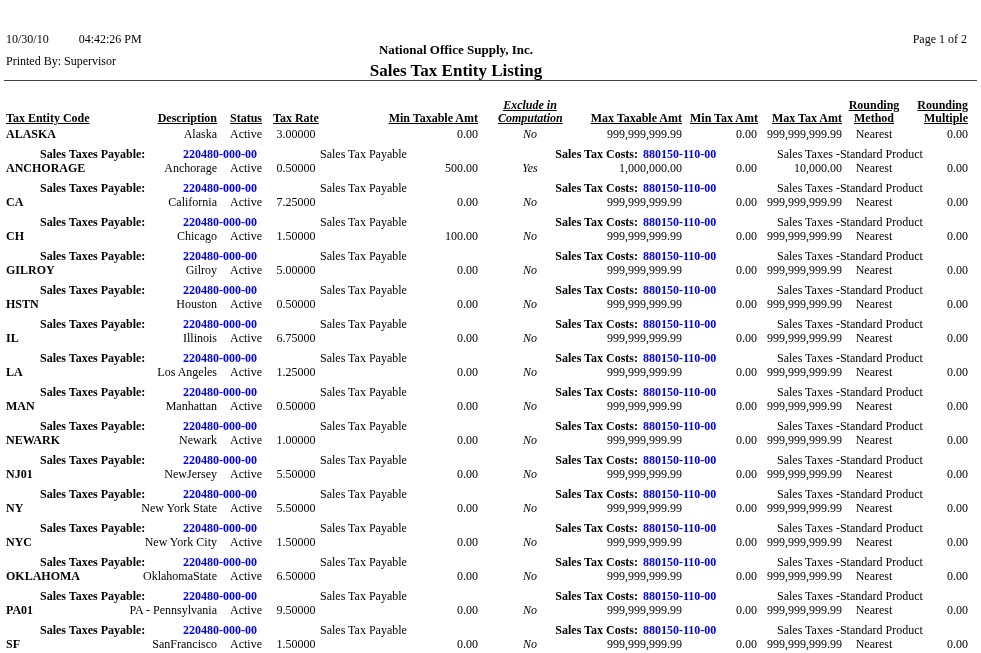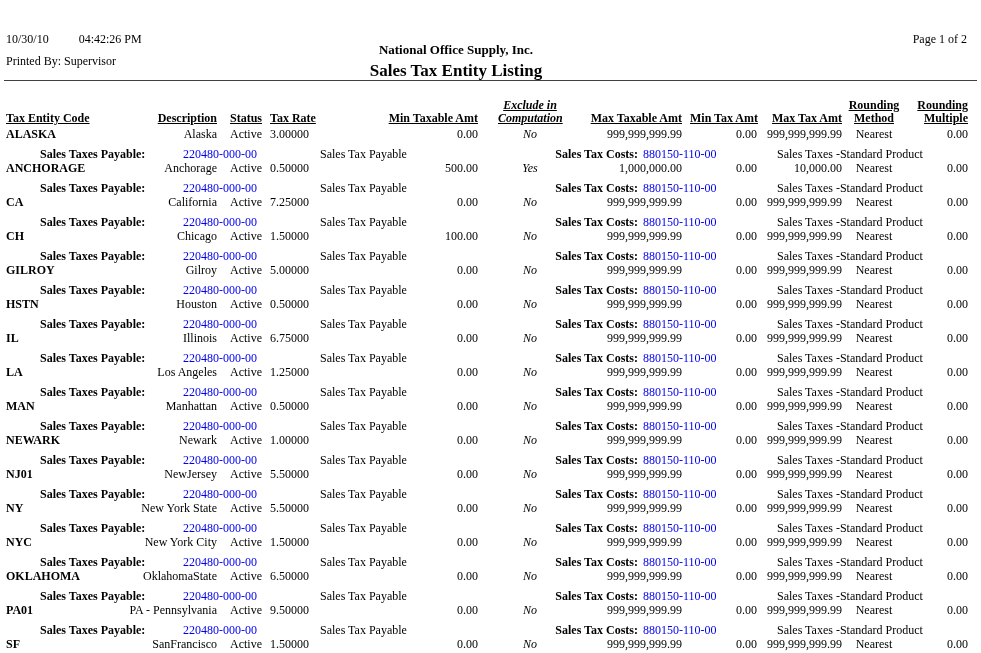--- a/index.html
+++ b/index.html
@@ -21,21 +21,21 @@
   .heads { position:absolute; top:72px; left:0; width:981px; height:32px;
            font-size:12px; font-weight:bold; line-height:13px; }
   .heads .cell { bottom:1px; }
   .u { text-decoration:underline; }
 
   
   .cell { position:absolute; white-space:nowrap; }
   .c-code       { left:6px;   width:80px;  text-align:left; }
   .c-desc       { left:87px;  width:130px; text-align:right; }
   .c-status     { left:192px; width:70px;  text-align:right; }
-  .c-rate       { left:270px; width:92px;  text-align:left; }
+  .c-rate       { left:250px; width:92px;  text-align:center; }
   .c-mintaxable { left:383px; width:95px;  text-align:right; }
   .c-excl       { left:498px; width:64px;  text-align:center;font-style:italic; }
   .c-maxtaxable { left:578px; width:104px; text-align:right; }
   .c-mintax     { left:690px; width:67px;  text-align:right; }
   .c-maxtax     { left:762px; width:80px;  text-align:right; }
   .c-method     { left:844px; width:60px;  text-align:center; }
   .c-mult       { left:906px; width:62px;  text-align:right; }
 
   
   .rows { position:absolute; top:106px; left:0; width:981px; font-size:12px; line-height:13px; }
@@ -44,21 +44,21 @@
   .erow { top:0;padding-left:32px; }
   .srow { top:20px; }
   .erow .c-code { font-weight:bold; }
 
   .s-paylabel  { left:40px;  width:138px; text-align:left; font-weight:bold; }
   .s-payacct   { left:183px; }
   .s-paydesc   { left:320px; }
   .s-costlabel { left:520px; width:118px; text-align:right; font-weight:bold; }
   .s-costacct  { left:643px; }
   .s-costdesc  { left:777px; }
-  .link { color:#0000ee; cursor:pointer; }
+  .link { color:#0000ee; cursor:pointer;font-weight:bold; }
 
   
   .scrollbar { position:absolute; left:0; bottom:0; width:981px; height:6px;
                background:#d8e6fa; border-top:1px solid #eef4fe; }
   .scroll-thumb { position:absolute; left:7px; top:0; width:42px; height:6px;
                   background:#f2f1e4; border:1px solid #9ab9e2;
                   border-radius:3px 3px 0 0; }
   .scroll-corner { position:absolute; right:0; top:0; width:6px; height:6px; background:#d4d0c8; }
 </style>
 </head>

